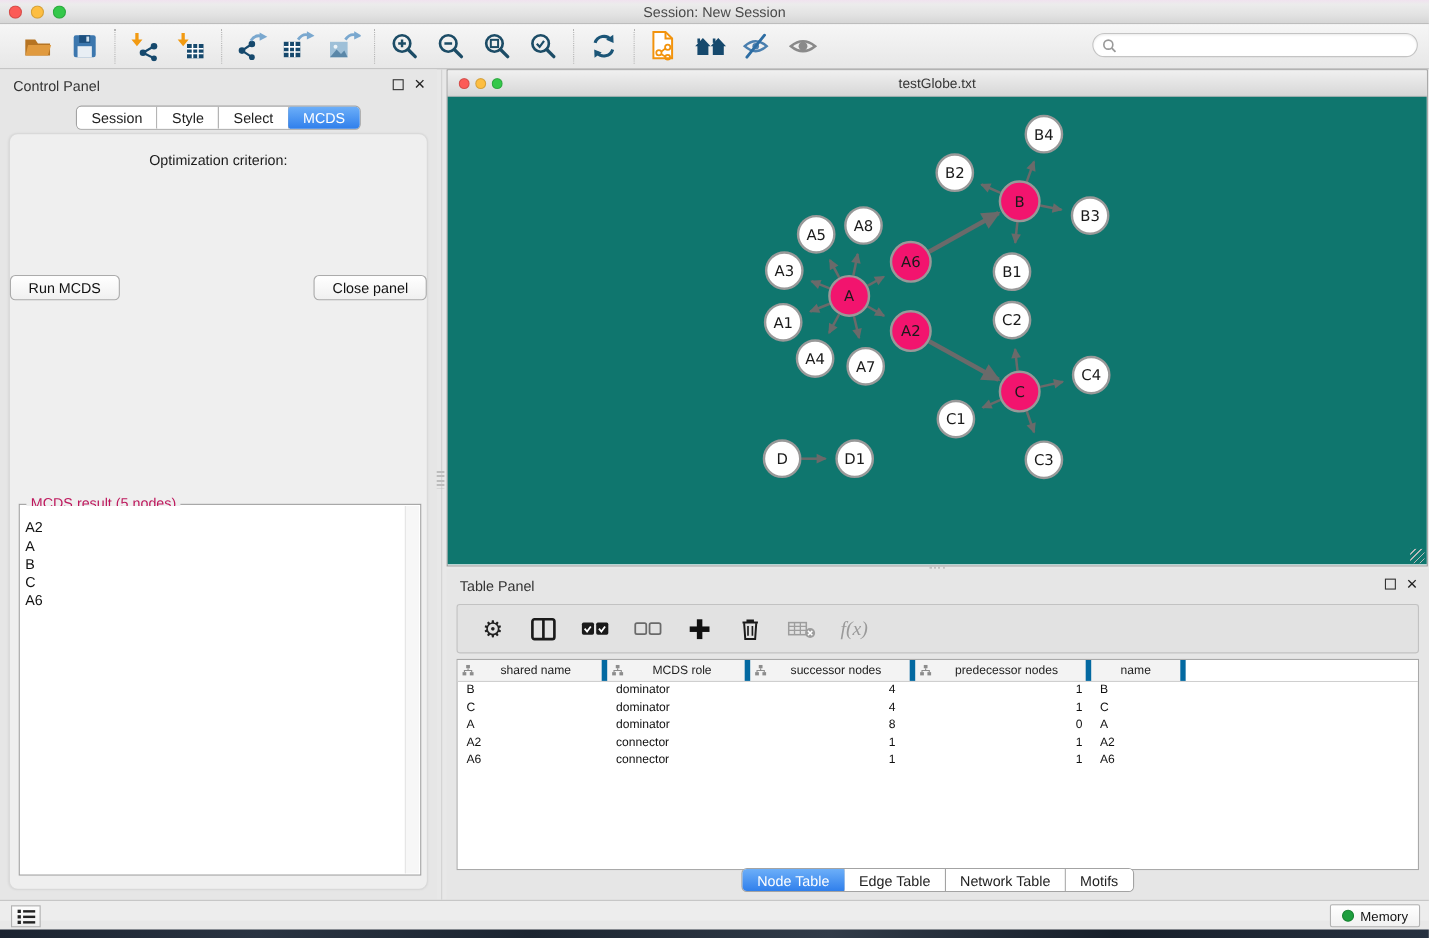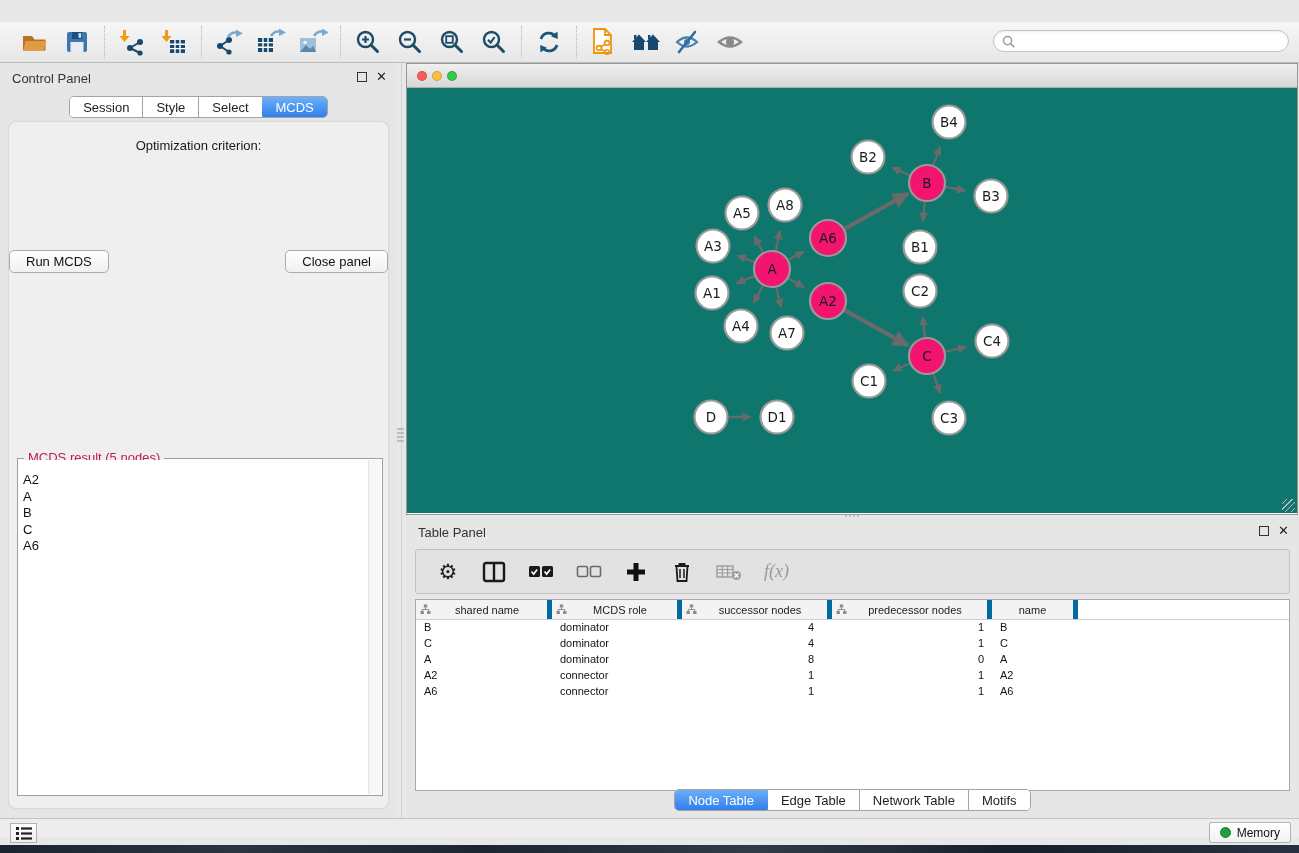--- a/index.html
+++ b/index.html
@@ -116,20 +116,28 @@
   .desktop-strip { position:absolute; left:0; top:845px; width:1299px; height:8px;
     background:linear-gradient(90deg,#1b2330,#2a3442 18%,#1c2531 37%,#313b48 58%,#171f2a 78%,#273140); }
 
   svg text { font-family:"DejaVu Sans","Liberation Sans",sans-serif; }
 </style>
 </head>
 <body>
 
 <div class="app">
 
+  <div class="titlebar">
+    <div class="lights">
+      <div class="light red"></div>
+      <div class="light yellow"></div>
+      <div class="light green"></div>
+    </div>
+    <div class="title">Session: New Session</div>
+  </div>
 
   <div class="toolbar">
     <div class="tb-group">
       <div class="tb-btn">
         <svg width="28" height="26" viewBox="0 0 28 26">
           <path d="M2,7 h9 l2.5,3.5 h11 v11 H2 z" fill="#b67423"></path>
           <path d="M4.5,12 h21 l-3,9.5 H2.2 z" fill="#e09a3f"></path>
         </svg>
       </div>
       <div class="tb-btn">
@@ -314,20 +322,21 @@
   <div class="v-divider"></div>
   <div class="v-grip"></div>
 
   <div class="net-window">
     <div class="net-titlebar">
       <div class="lights">
         <div class="light red"></div>
         <div class="light yellow"></div>
         <div class="light green"></div>
       </div>
+      <div class="net-title">testGlobe.txt</div>
     </div>
     <div class="net-canvas">
       <svg id="graph-svg" width="890" height="425" viewBox="0 0 890 425">
           <defs>
             <marker id="arrow" viewBox="0 0 6 6" refX="5" refY="3" markerWidth="4.6" markerHeight="4.6" orient="auto">
               <path d="M0.4,0.5 L5.7,3 L0.4,5.5 z" fill="#6A6A6A"></path>
             </marker>
           </defs>
           <line x1="356.0" y1="164.3" x2="347.5" y2="148.4" stroke="#6A6A6A" stroke-width="2.3" marker-end="url(#arrow)"></line>
           <line x1="368.8" y1="162.4" x2="372.7" y2="143.0" stroke="#6A6A6A" stroke-width="2.3" marker-end="url(#arrow)"></line>

